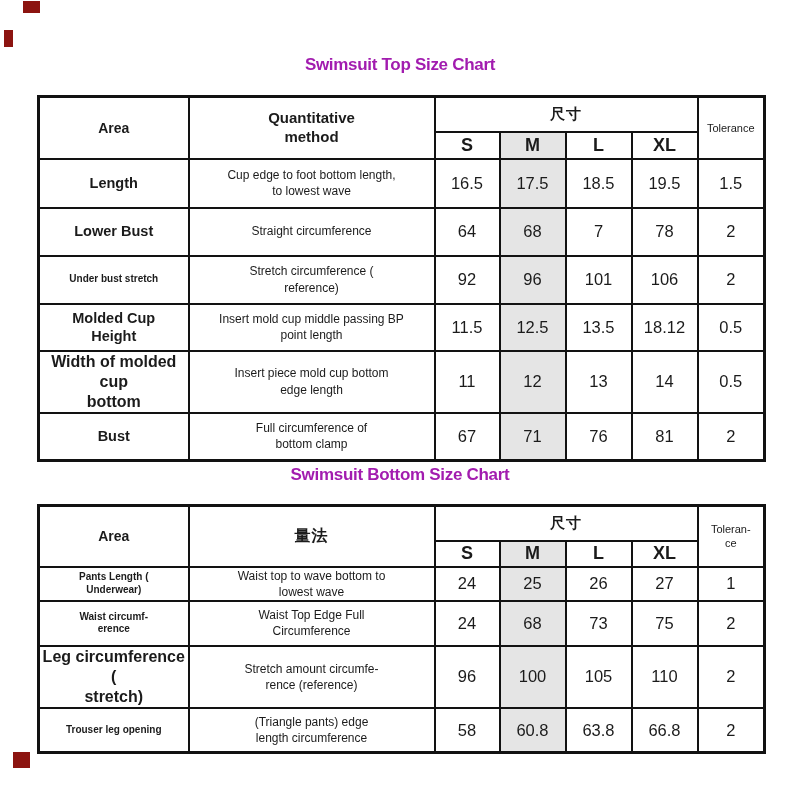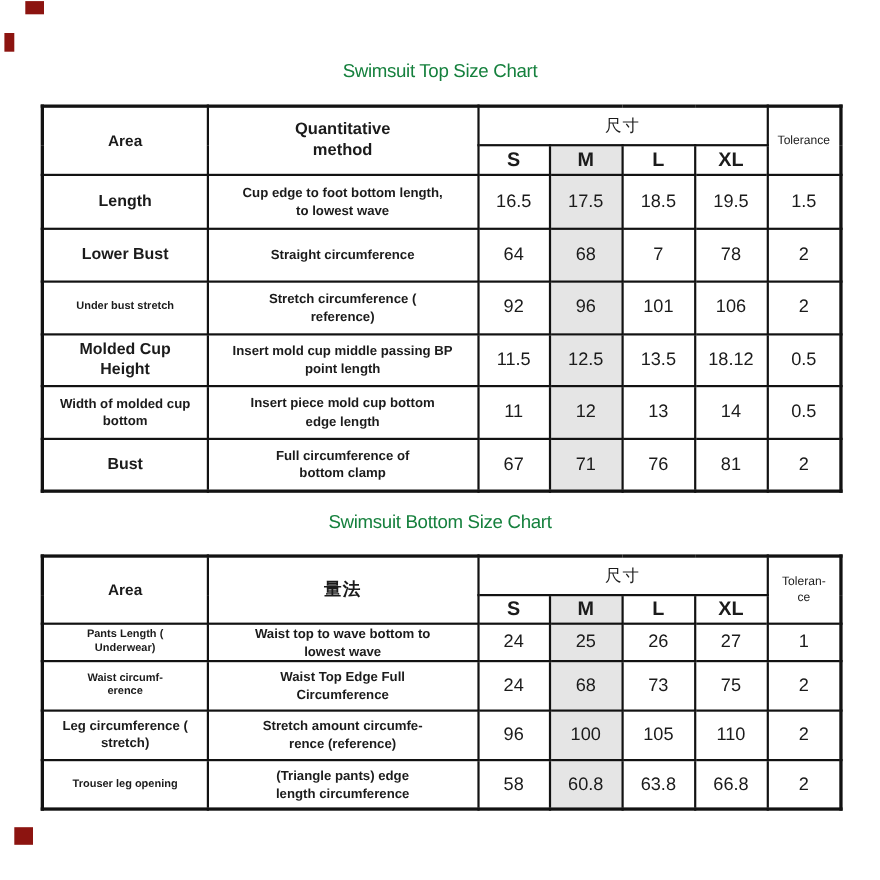--- a/index.html
+++ b/index.html
@@ -7,22 +7,22 @@
     position:relative;
     width:800px;height:800px;
     background:#ffffff;
     font-family:"Liberation Sans","DejaVu Sans",sans-serif;
     color:#1b1b1b;
     overflow:hidden;
   }
   .t-title{
     position:absolute;left:0;width:800px;
     text-align:center;
-    font-size:17px;font-weight:400;letter-spacing:-0.3px;
-    color:#15803d;
+    font-size:17px;font-weight:700;letter-spacing:-0.3px;
+    color:#a21caf;
   }
   #title-top{top:55px;}
   #title-bottom{top:465px;}
 
   table.sizechart{
     position:absolute;left:37px;
     border-collapse:collapse;
     table-layout:fixed;
     width:726px;
     background:#ffffff;
@@ -38,28 +38,28 @@
     white-space:pre-line;
     overflow:hidden;
   }
   .bl3{border-left-width:3px;}
   .bb3{border-bottom-width:3px;}
   .hl{background:#e5e5e5;}
 
   .h-area{font-size:14px;font-weight:700;margin-top:11px;}
   .h-method{font-size:15px;font-weight:700;line-height:1.25;}
   .h-method-cjk{font-size:16px;font-weight:700;letter-spacing:1px;}
-  .h-szgroup{font-size:15px;font-weight:400;letter-spacing:1px;border-radius:14px;}
+  .h-szgroup{font-size:15px;font-weight:700;letter-spacing:1px;border-radius:14px;}
   .h-sz{font-size:18px;font-weight:700;}
   .h-tol{font-size:11px;font-weight:400;line-height:1.3;padding:0 1px;}
 
   .c-area{font-size:14.5px;font-weight:700;line-height:1.25;}
   .fs13{font-size:10px;}
-  .fs12{font-size:12px;margin-top:20px;}
-  .c-method{font-size:12px;font-weight:700;line-height:1.35;margin-top:13px;}
+  .fs12{font-size:16px;margin-top:20px;}
+  .c-method{font-size:12px;font-weight:400;line-height:1.35;margin-top:13px;}
   .c-val{font-size:16.5px;font-weight:400;margin-left:11px;}
 
   .mark{position:absolute;background:#8c1410;}
   #mark-1{left:23px;top:1px;width:17px;height:12px;}
   #mark-2{left:4px;top:30px;width:9px;height:17px;}
   #mark-3{left:13px;top:752px;width:17px;height:16px;}
 </style>
 </head>
 <body>
 

